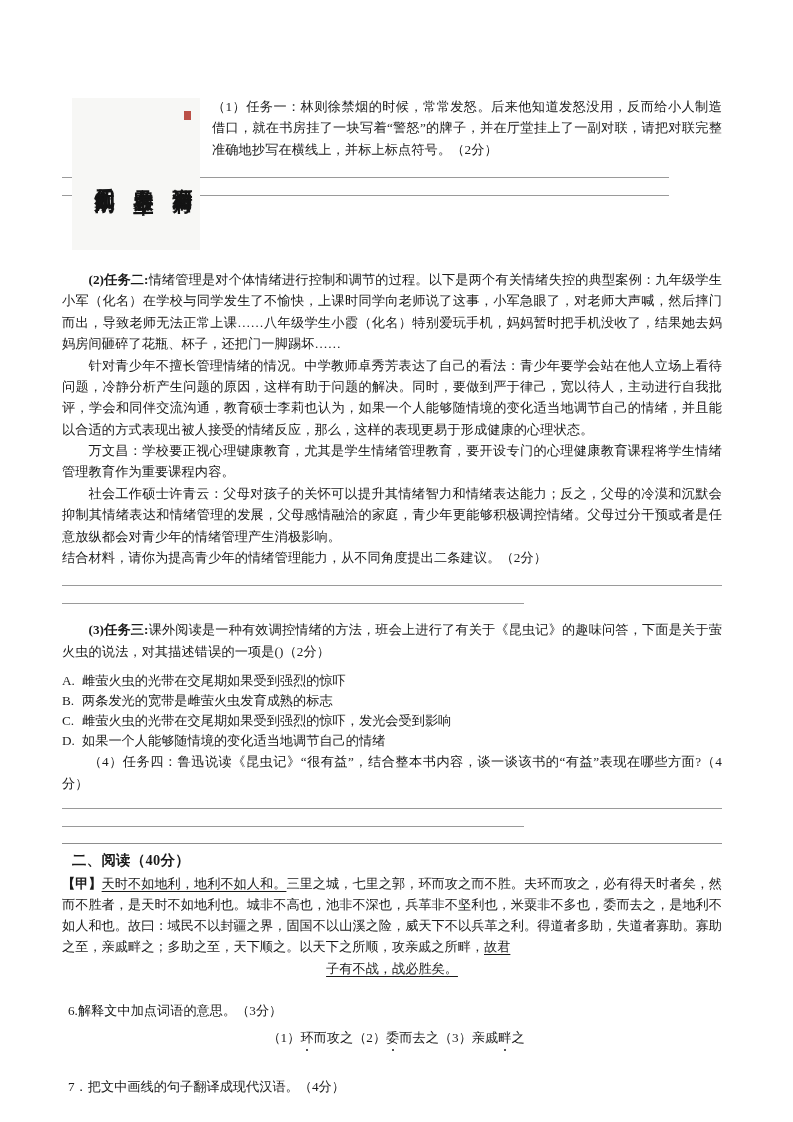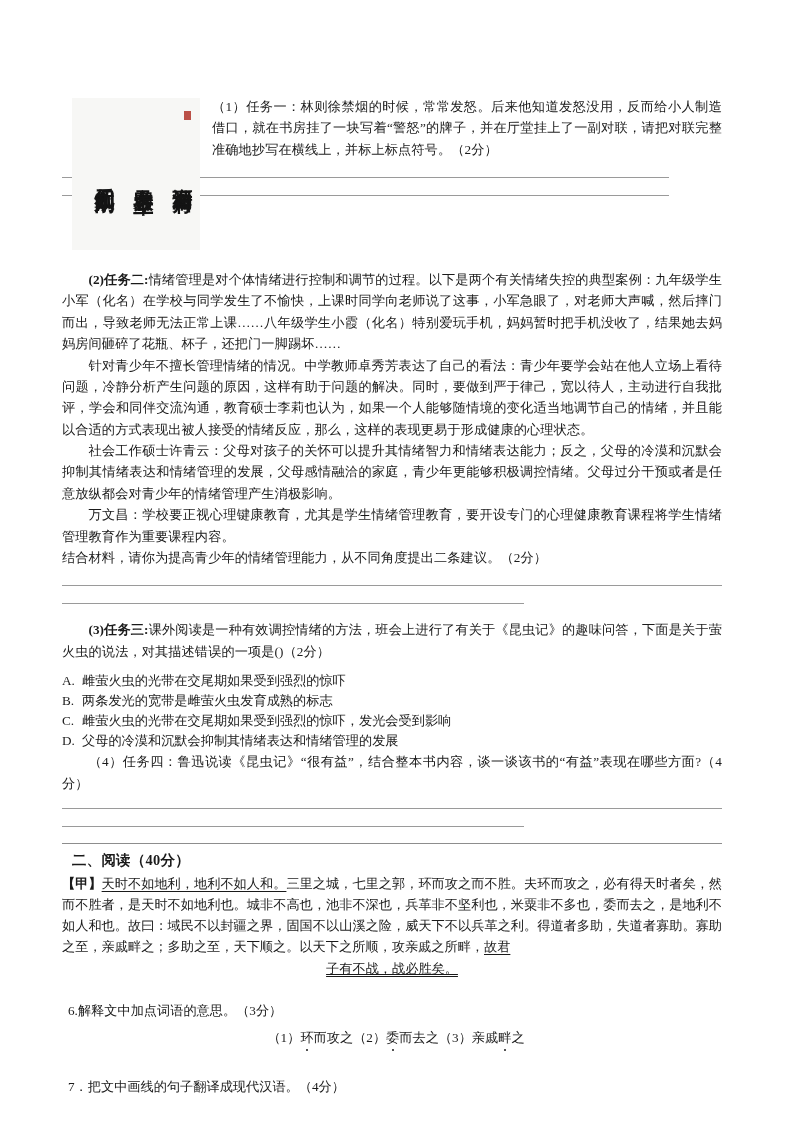--- a/index.html
+++ b/index.html
@@ -126,21 +126,20 @@
     text-align: justify;
     text-justify: inter-ideograph;
     margin: 0;
   }
   .uline { text-decoration: underline; text-underline-offset: 2.5px; }
   .centerline {
     text-align: center;
     font-size: 13.2px;
     line-height: 1.6;
     margin: 0;
-    text-decoration: underline;
   }
 
   
   .choice {
     font-size: 13.2px;
     line-height: 1.52;
     margin: 0;
     white-space: nowrap;
   }
   .choice .lbl { display: inline-block; min-width: 20px; }
@@ -204,36 +203,36 @@
       <div class="ansline w92"></div>
       <div class="ansline w92"></div>
     </div>
     <div class="clear"></div>
 
     <div class="sp-md"></div>
 
     <div>
       <p class="para indent2"><span class="bold">(2)任务二:</span><span>情绪管理是对个体情绪进行控制和调节的过程。以下是两个有关情绪失控的典型案例：九年级学生小军（化名）在学校与同学发生了不愉快，上课时同学向老师说了这事，小军急眼了，对老师大声喊，然后摔门而出，导致老师无法正常上课……八年级学生小霞（化名）特别爱玩手机，妈妈暂时把手机没收了，结果她去妈妈房间砸碎了花瓶、杯子，还把门一脚踢坏……</span></p>
       <p class="para indent2">针对青少年不擅长管理情绪的情况。中学教师卓秀芳表达了自己的看法：青少年要学会站在他人立场上看待问题，冷静分析产生问题的原因，这样有助于问题的解决。同时，要做到严于律己，宽以待人，主动进行自我批评，学会和同伴交流沟通，教育硕士李莉也认为，如果一个人能够随情境的变化适当地调节自己的情绪，并且能以合适的方式表现出被人接受的情绪反应，那么，这样的表现更易于形成健康的心理状态。</p>
+      <p class="para indent2">万文昌：学校要正视心理键康教育，尤其是学生情绪管理教育，要开设专门的心理健康教育课程将学生情绪管理教育作为重要课程内容。</p>
       <p class="para indent2">社会工作硕士许青云：父母对孩子的关怀可以提升其情绪智力和情绪表达能力；反之，父母的冷漠和沉默会抑制其情绪表达和情绪管理的发展，父母感情融洽的家庭，青少年更能够积极调控情绪。父母过分干预或者是任意放纵都会对青少年的情绪管理产生消极影响。</p>
-      <p class="para indent2">万文昌：学校要正视心理键康教育，尤其是学生情绪管理教育，要开设专门的心理健康教育课程将学生情绪管理教育作为重要课程内容。</p>
       <p class="para">结合材料，请你为提高青少年的情绪管理能力，从不同角度提出二条建议。（2分）</p>
       <div class="ansline w100"></div>
       <div class="ansline w70"></div>
     </div>
 
     <div class="sp-md"></div>
 
     <div>
       <p class="para indent2"><span class="bold">(3)任务三:</span><span>课外阅读是一种有效调控情绪的方法，班会上进行了有关于《昆虫记》的趣味问答，下面是关于萤火虫的说法，对其描述错误的一项是()（2分）</span></p>
       <div class="sp-sm"></div>
       <p class="choice"><span class="lbl">A.</span><span>雌萤火虫的光带在交尾期如果受到强烈的惊吓</span></p>
       <p class="choice"><span class="lbl">B.</span><span>两条发光的宽带是雌萤火虫发育成熟的标志</span></p>
       <p class="choice"><span class="lbl">C.</span><span>雌萤火虫的光带在交尾期如果受到强烈的惊吓，发光会受到影响</span></p>
-      <p class="choice"><span class="lbl">D.</span><span>父母的冷漠和沉默会抑制其情绪表达和情绪管理的发展</span></p>
+      <p class="choice"><span class="lbl">D.</span><span>如果一个人能够随情境的变化适当地调节自己的情绪</span></p>
     </div>
 
     <div>
       <p class="para indent2">（4）任务四：鲁迅说读《昆虫记》“很有益”，结合整本书内容，谈一谈该书的“有益”表现在哪些方面?（4分）</p>
       <div class="ansline w100 tight"></div>
       <div class="ansline w70"></div>
     </div>
 
     <div class="section-rule"></div>
     <p class="h-section">二、阅读（40分）</p>

